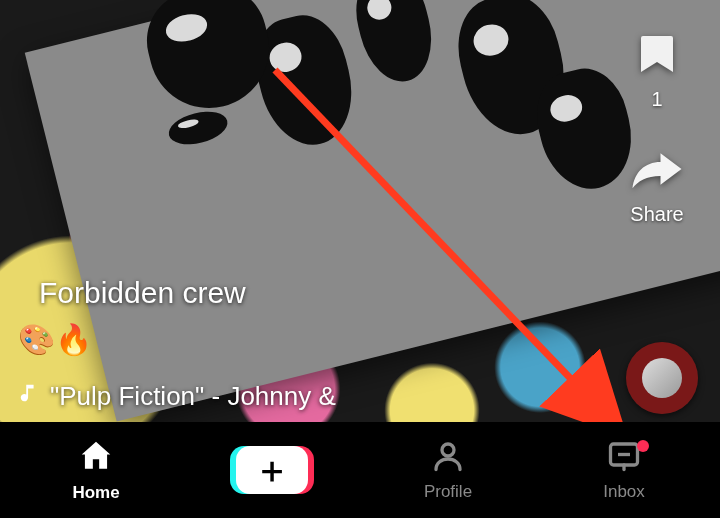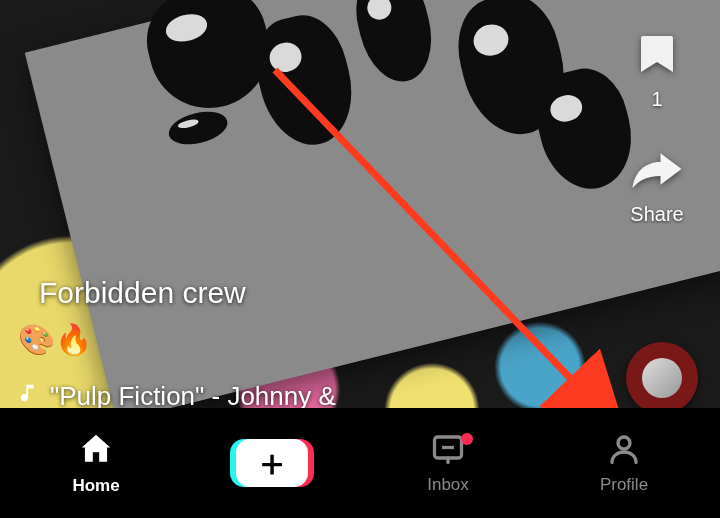--- a/index.html
+++ b/index.html
@@ -29,21 +29,21 @@
   .bookmark-icon svg{width:48px;height:48px;filter:drop-shadow(0 2px 3px rgba(0,0,0,.5));}
   .share-icon svg{width:56px;height:48px;filter:drop-shadow(0 2px 3px rgba(0,0,0,.5));}
   .disc{width:72px;height:72px;border-radius:50%;background:radial-gradient(circle at 50% 50%, #2a2a2a 0 20%, #0a0a0a 21% 32%, #7a1818 33% 100%);position:absolute;right:22px;bottom:18px;display:flex;align-items:center;justify-content:center;box-shadow:0 2px 6px rgba(0,0,0,.6);}
   .disc::after{content:"";position:absolute;width:40px;height:40px;border-radius:50%;background:linear-gradient(135deg,#ddd,#999);}
   .bottom-left{position:absolute;left:18px;bottom:20px;color:#fff;}
   .caption{font-size:30px;font-weight:500;text-shadow:0 1px 4px rgba(0,0,0,.8);padding-left:21px;}
   .emoji{font-size:30px;margin-top:12px;}
   .music{font-size:26px;margin-top:24px;display:flex;align-items:center;gap:10px;text-shadow:0 1px 4px rgba(0,0,0,.8);}
   .music svg{width:22px;height:24px;}
   .annot-arrow{position:absolute;top:0;left:0;pointer-events:none;}
-  .nav{position:absolute;left:0;right:0;bottom:0;height:86px;background:#000;display:flex;align-items:center;justify-content:space-around;padding:12px 8px;}
+  .nav{position:absolute;left:0;right:0;bottom:0;height:86px;background:#000;display:flex;align-items:center;justify-content:space-around;padding:5px 8px;}
   .nav-item{display:flex;flex-direction:column;align-items:center;color:#8a8a8a;gap:4px;width:110px;position:relative;}
   .nav-item.active{color:#fff;}
   .nav-item svg{width:36px;height:36px;}
   .nav-item.active svg{width:38px;height:38px;}
   .nav-label{font-size:17px;font-weight:500;}
   .nav-item.active .nav-label{font-weight:600;}
   .create-btn{width:72px;height:48px;border-radius:14px;background:#fff;position:relative;display:flex;align-items:center;justify-content:center;}
   .create-btn::before,.create-btn::after{content:"";position:absolute;top:0;width:72px;height:48px;border-radius:14px;z-index:-1;}
   .create-btn::before{background:#25F4EE;left:-6px;}
   .create-btn::after{background:#FE2C55;right:-6px;}
@@ -121,34 +121,34 @@
           </svg>
       </span>
       <span class="nav-label">Home</span>
     </div>
     <div class="nav-item create-wrap">
       <div class="create-btn">
         <span class="plus">＋</span>
       </div>
     </div>
     <div class="nav-item">
+      <span>
+        <svg viewBox="0 0 24 24" fill="none" stroke="#8a8a8a" stroke-width="2.2">
+          <circle cx="12" cy="8" r="4"></circle>
+          <path d="M4 21c0-4.5 4-7 8-7s8 2.5 8 7" stroke-linecap="round"></path>
+        </svg>
+      </span>
+      <span class="nav-label">Profile</span>
+    </div>
+    <div class="nav-item">
       <span class="dot"></span>
       <span>
         <svg viewBox="0 0 24 24" fill="none" stroke="#8a8a8a" stroke-width="2.2">
           <rect x="3" y="4" width="18" height="14" rx="2"></rect>
           <path d="M12 18v3" stroke-linecap="round"></path>
           <line x1="8" y1="11" x2="16" y2="11"></line>
         </svg>
       </span>
       <span class="nav-label">Inbox</span>
     </div>
-    <div class="nav-item">
-      <span>
-        <svg viewBox="0 0 24 24" fill="none" stroke="#8a8a8a" stroke-width="2.2">
-          <circle cx="12" cy="8" r="4"></circle>
-          <path d="M4 21c0-4.5 4-7 8-7s8 2.5 8 7" stroke-linecap="round"></path>
-        </svg>
-      </span>
-      <span class="nav-label">Profile</span>
-    </div>
   </div>
 
 </div>
 
 </body></html>

